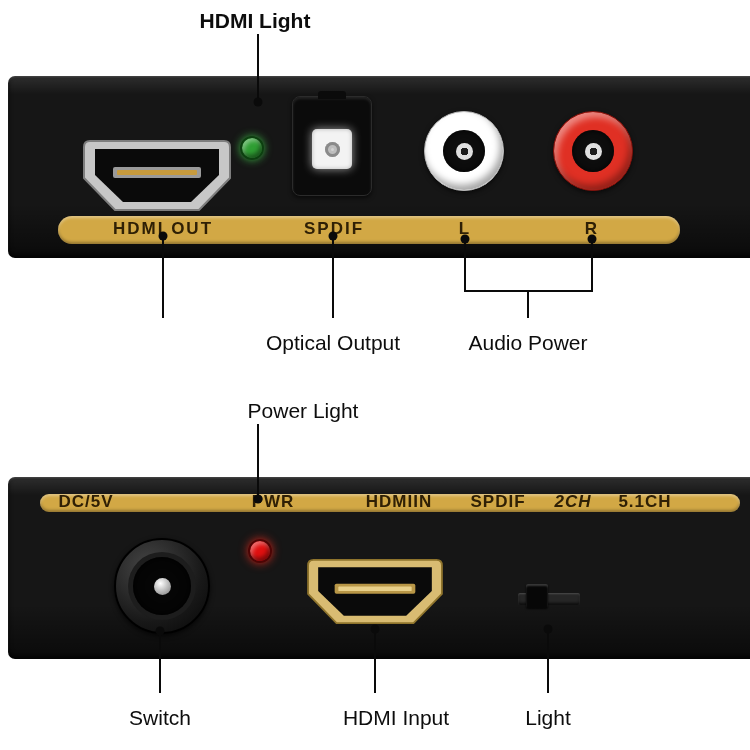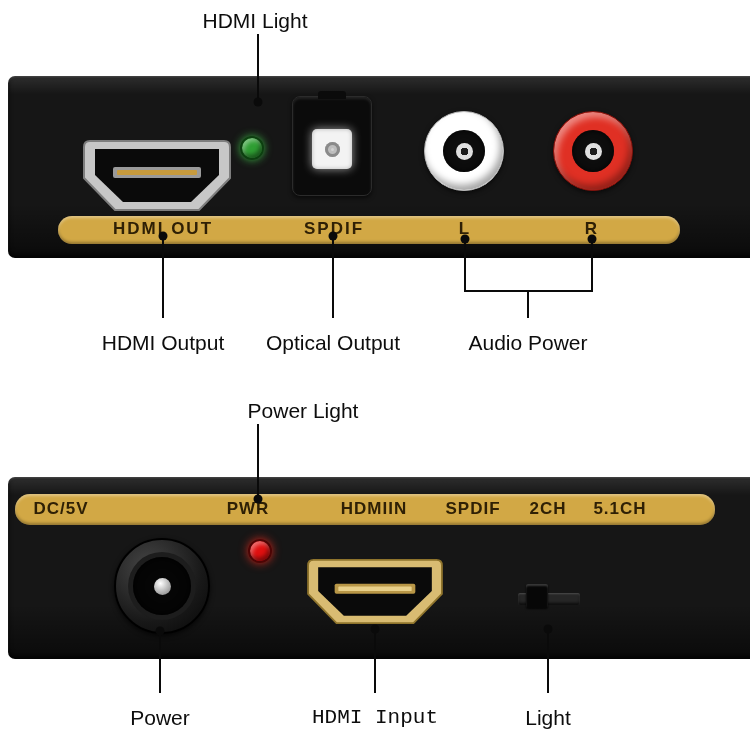--- a/index.html
+++ b/index.html
@@ -145,21 +145,21 @@
     z-index:50; pointer-events:none;
   }
   .callout-line { stroke: var(--callout, #0a0a0a); stroke-width:2; }
   .callout-dot  { fill: var(--callout, #0a0a0a); }
 </style>
 </head>
 <body>
 
 <div id="stage">
 
-  <div class="note" style="left:255px; top:8px;">HDMI Light</div>
+  <div class="note" style="left:255px; top:8px;font-weight:bold;">HDMI Light</div>
 
   <div class="panel" id="top-panel">
 
     <svg class="hdmi-svg hdmi-silver" style="left:75px; top:64px;" width="148" height="72" viewBox="0 0 148 72" aria-hidden="true">
       <path class="hdmi-frame" d="M7,1 H141 Q147,1 147,7 V38 L116,70 H32 L1,38 V7 Q1,1 7,1 Z"></path>
       <path class="hdmi-cavity" d="M12,9 H136 V35 L108,62 H40 L12,35 Z"></path>
       <rect class="hdmi-tongue" x="30" y="27" width="88" height="11" rx="2"></rect>
       <rect class="hdmi-contacts" x="34" y="30" width="80" height="5" rx="1"></rect>
     </svg>
 
@@ -184,34 +184,33 @@
     </div>
 
     <div class="strip" style="left:50px; top:140px; width:622px; height:28px;">
       <span class="strip-label" style="left:105px;">HDMI OUT</span>
       <span class="strip-label" style="left:276px;">SPDIF</span>
       <span class="strip-label" style="left:407px;">L</span>
       <span class="strip-label" style="left:534px;">R</span>
     </div>
   </div>
 
-  <div class="note" style="left:163px; top:330px;">HDMI Output</div>
   <div class="note" style="left:333px; top:330px;">Optical Output</div>
   <div class="note" style="left:528px; top:330px;">Audio Power</div>
 
   <div class="note" style="left:303px; top:398px;">Power Light</div>
 
   <div class="panel" id="bottom-panel">
 
-    <div class="strip" style="left:7px; top:17px; width:700px; height:31px;">
+    <div class="strip" style="left:32px; top:17px; width:700px; height:18px;">
       <span class="strip-label tight" style="left:46px;">DC/5V</span>
       <span class="strip-label tight" style="left:233px;">PWR</span>
       <span class="strip-label tight" style="left:359px;">HDMIIN</span>
       <span class="strip-label tight" style="left:458px;">SPDIF</span>
-      <span class="strip-label tight" style="left:533px;">2CH</span>
+      <span class="strip-label tight" style="left:533px;font-style:italic;">2CH</span>
       <span class="strip-label tight" style="left:605px;">5.1CH</span>
     </div>
 
     <div class="dcjack" style="left:106px; top:61px;">
       <div class="dc-recess">
         <div class="dc-pin"></div>
       </div>
     </div>
 
     <div class="led led-red" style="left:240px; top:62px;"></div>
@@ -222,22 +221,22 @@
       <rect class="hdmi-tongue" x="30" y="27" width="88" height="11" rx="2"></rect>
       <rect class="hdmi-contacts" x="34" y="30" width="80" height="5" rx="1"></rect>
     </svg>
 
     <div class="switch" style="left:510px; top:107px; width:62px; height:24px;">
       <div class="switch-rail"></div>
       <div class="switch-knob"></div>
     </div>
   </div>
 
-  <div class="note" style="left:160px; top:705px;">Power</div>
-  <div class="note" style="left:375px; top:705px;font-family:Liberation Mono, monospace;">HDMI Input</div>
+  <div class="note" style="left:160px; top:705px;">Switch</div>
+  <div class="note" style="left:396px; top:705px;">HDMI Input</div>
   <div class="note" style="left:548px; top:705px;">Light</div>
 
   <svg id="callout-overlay" aria-hidden="true">
 
     <line class="callout-line" x1="258" y1="34" x2="258" y2="100"></line>
     <circle class="callout-dot" cx="258" cy="102" r="4.5"></circle>
 
     <circle class="callout-dot" cx="163" cy="236" r="4.5"></circle>
     <line class="callout-line" x1="163" y1="236" x2="163" y2="318"></line>
 

